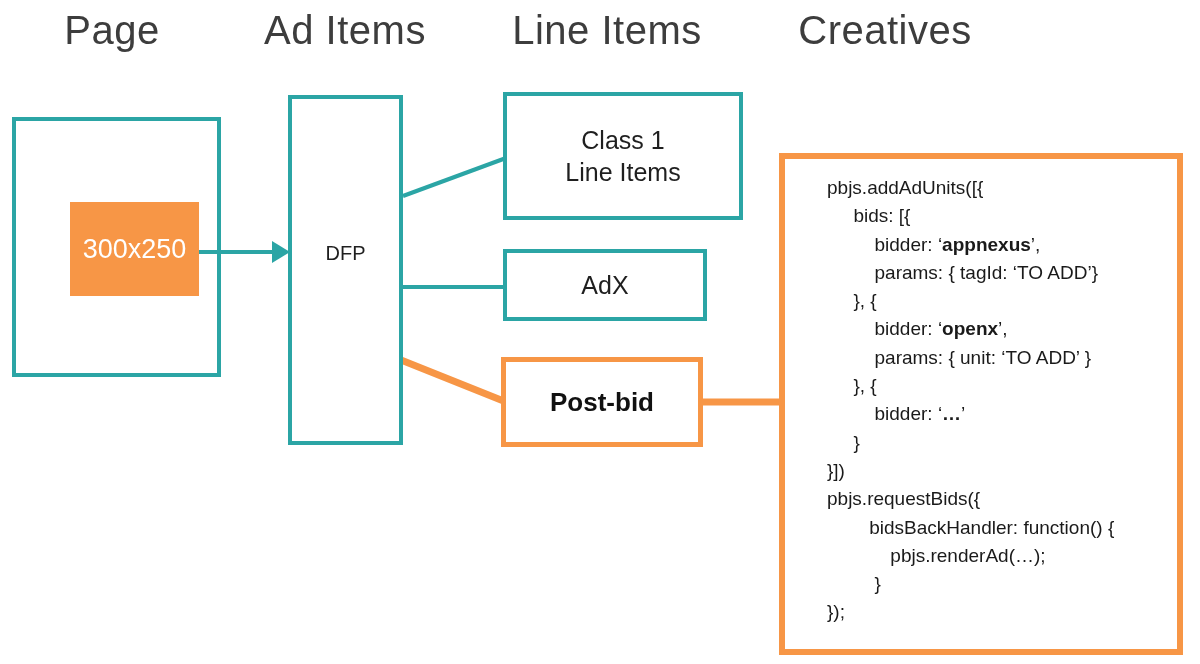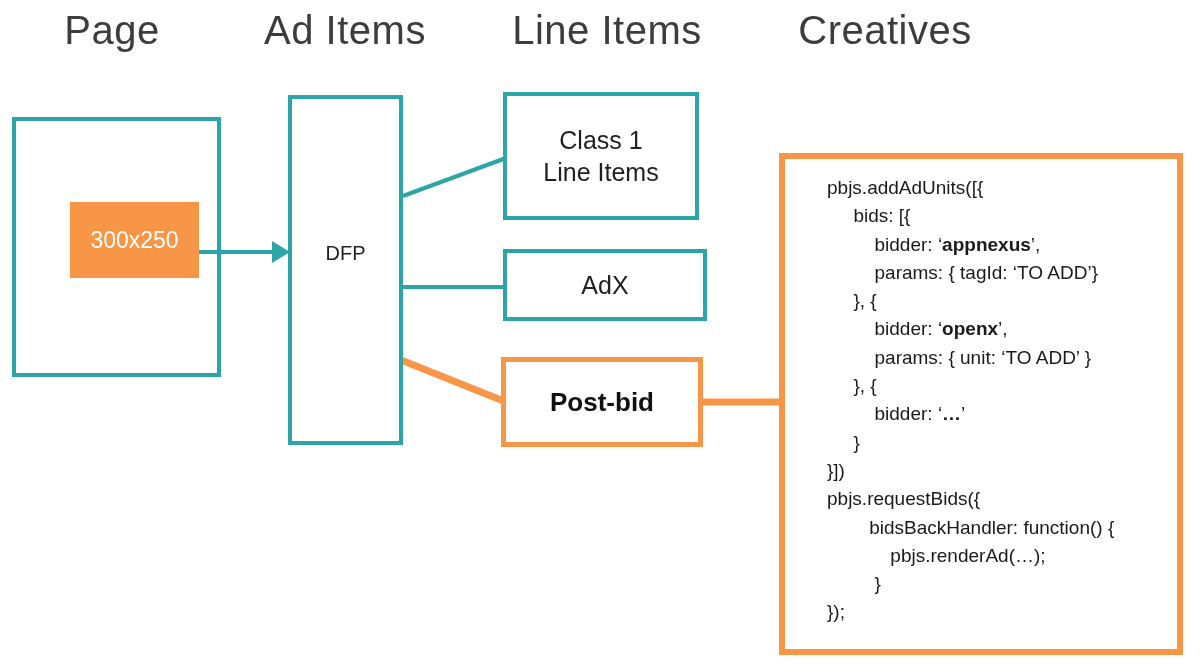--- a/index.html
+++ b/index.html
@@ -20,26 +20,26 @@
     position:absolute;top:8px;transform:translateX(-50%);
     font-size:40px;color:var(--header-text);white-space:nowrap;letter-spacing:0.5px;
   }
   .wires{position:absolute;left:0;top:0;width:1200px;height:664px;z-index:1;}
   .wire-teal{stroke:var(--teal);stroke-width:4;fill:none;}
   .wire-orange{stroke:var(--orange);stroke-width:7;fill:none;}
   .head-teal{fill:var(--teal);stroke:none;}
   .node{position:absolute;z-index:2;background:#ffffff;display:flex;align-items:center;justify-content:center;}
   .page-box{left:12px;top:117px;width:209px;height:260px;border:4px solid var(--teal);background:transparent;}
   .ad-slot{
-    left:70px;top:202px;width:129px;height:76px;background:var(--orange);
-    color:#ffffff;font-size:23px;z-index:3;
+    left:70px;top:202px;width:129px;height:94px;background:var(--orange);
+    color:#ffffff;font-size:27px;z-index:3;
   }
   .dfp-box{left:288px;top:95px;width:115px;height:350px;border:4px solid var(--teal);
     font-size:20px;color:var(--label-text);padding-bottom:34px;}
-  .class1-box{left:503px;top:92px;width:196px;height:128px;border:4px solid var(--teal);
+  .class1-box{left:503px;top:92px;width:240px;height:128px;border:4px solid var(--teal);
     font-size:25px;line-height:32px;color:var(--label-text);flex-direction:column;text-align:center;}
   .adx-box{left:503px;top:249px;width:204px;height:72px;border:4px solid var(--teal);
     font-size:25px;color:var(--label-text);}
   .postbid-box{left:501px;top:357px;width:202px;height:90px;border:5px solid var(--orange);
     font-size:26px;font-weight:700;color:#111111;}
   .code-box{
     left:779px;top:153px;width:404px;height:502px;border:6px solid var(--orange);
     display:block;
   }
   .code-block{

